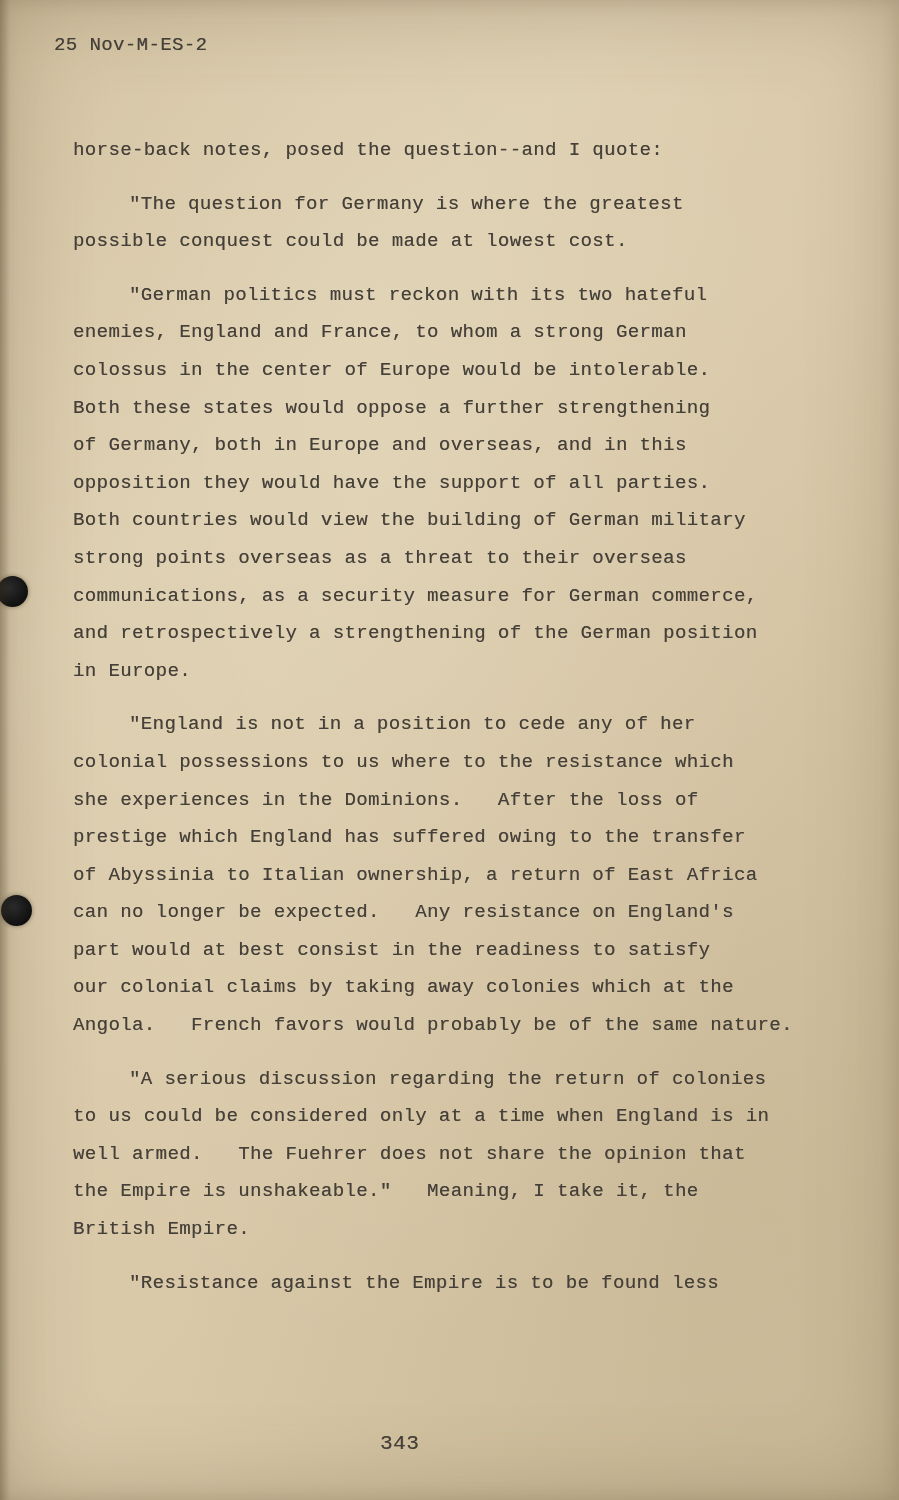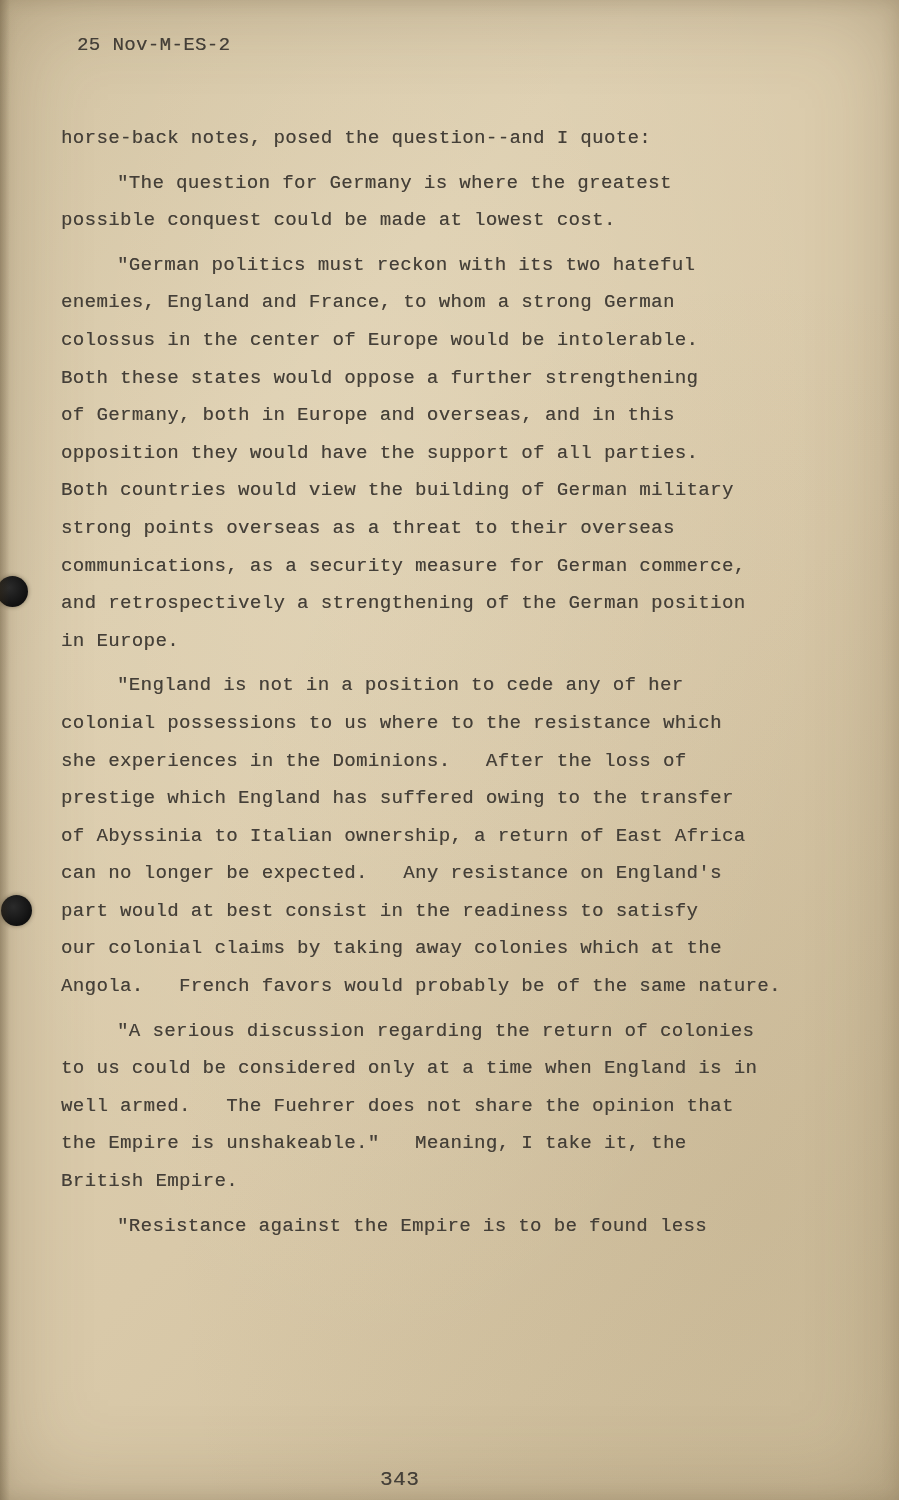--- a/index.html
+++ b/index.html
@@ -26,54 +26,54 @@
     
     content: "";
     position: absolute;
     left: 0; top: 0; bottom: 0;
     width: 10px;
     background: linear-gradient(to right, rgba(70,55,30,0.30), rgba(70,55,30,0));
     pointer-events: none;
   }
   .header {
     position: absolute;
-    left: 77px;
+    left: 54px;
     top: 34px;
     font-size: 19px;
     letter-spacing: 0.4px;
     white-space: pre;
     text-shadow: 0.3px 0.3px 0.6px rgba(58, 52, 44, 0.55);
   }
   .doc-body {
     position: absolute;
     left: 57px;
     top: 116px;
     right: 36px;
   }
   .para {
-    margin: 4px;
+    margin: 16px;
   }
   .para + .para {
     margin-top: 7px;
   }
   .line {
     height: 37.6px;
     line-height: 37.6px;
     font-size: 19px;
     letter-spacing: 0.4px;
     white-space: pre;
     text-shadow: 0.3px 0.3px 0.6px rgba(58, 52, 44, 0.55);
   }
   .line.indent {
     padding-left: 56px;
   }
   .page-number {
     position: absolute;
     left: 380px;
-    top: 1468px;
+    top: 1432px;
     font-size: 21px;
     letter-spacing: 0.5px;
     white-space: pre;
     text-shadow: 0.3px 0.3px 0.6px rgba(58, 52, 44, 0.55);
   }
   .hole {
     position: absolute;
     width: 31px;
     height: 31px;
     border-radius: 50%;

